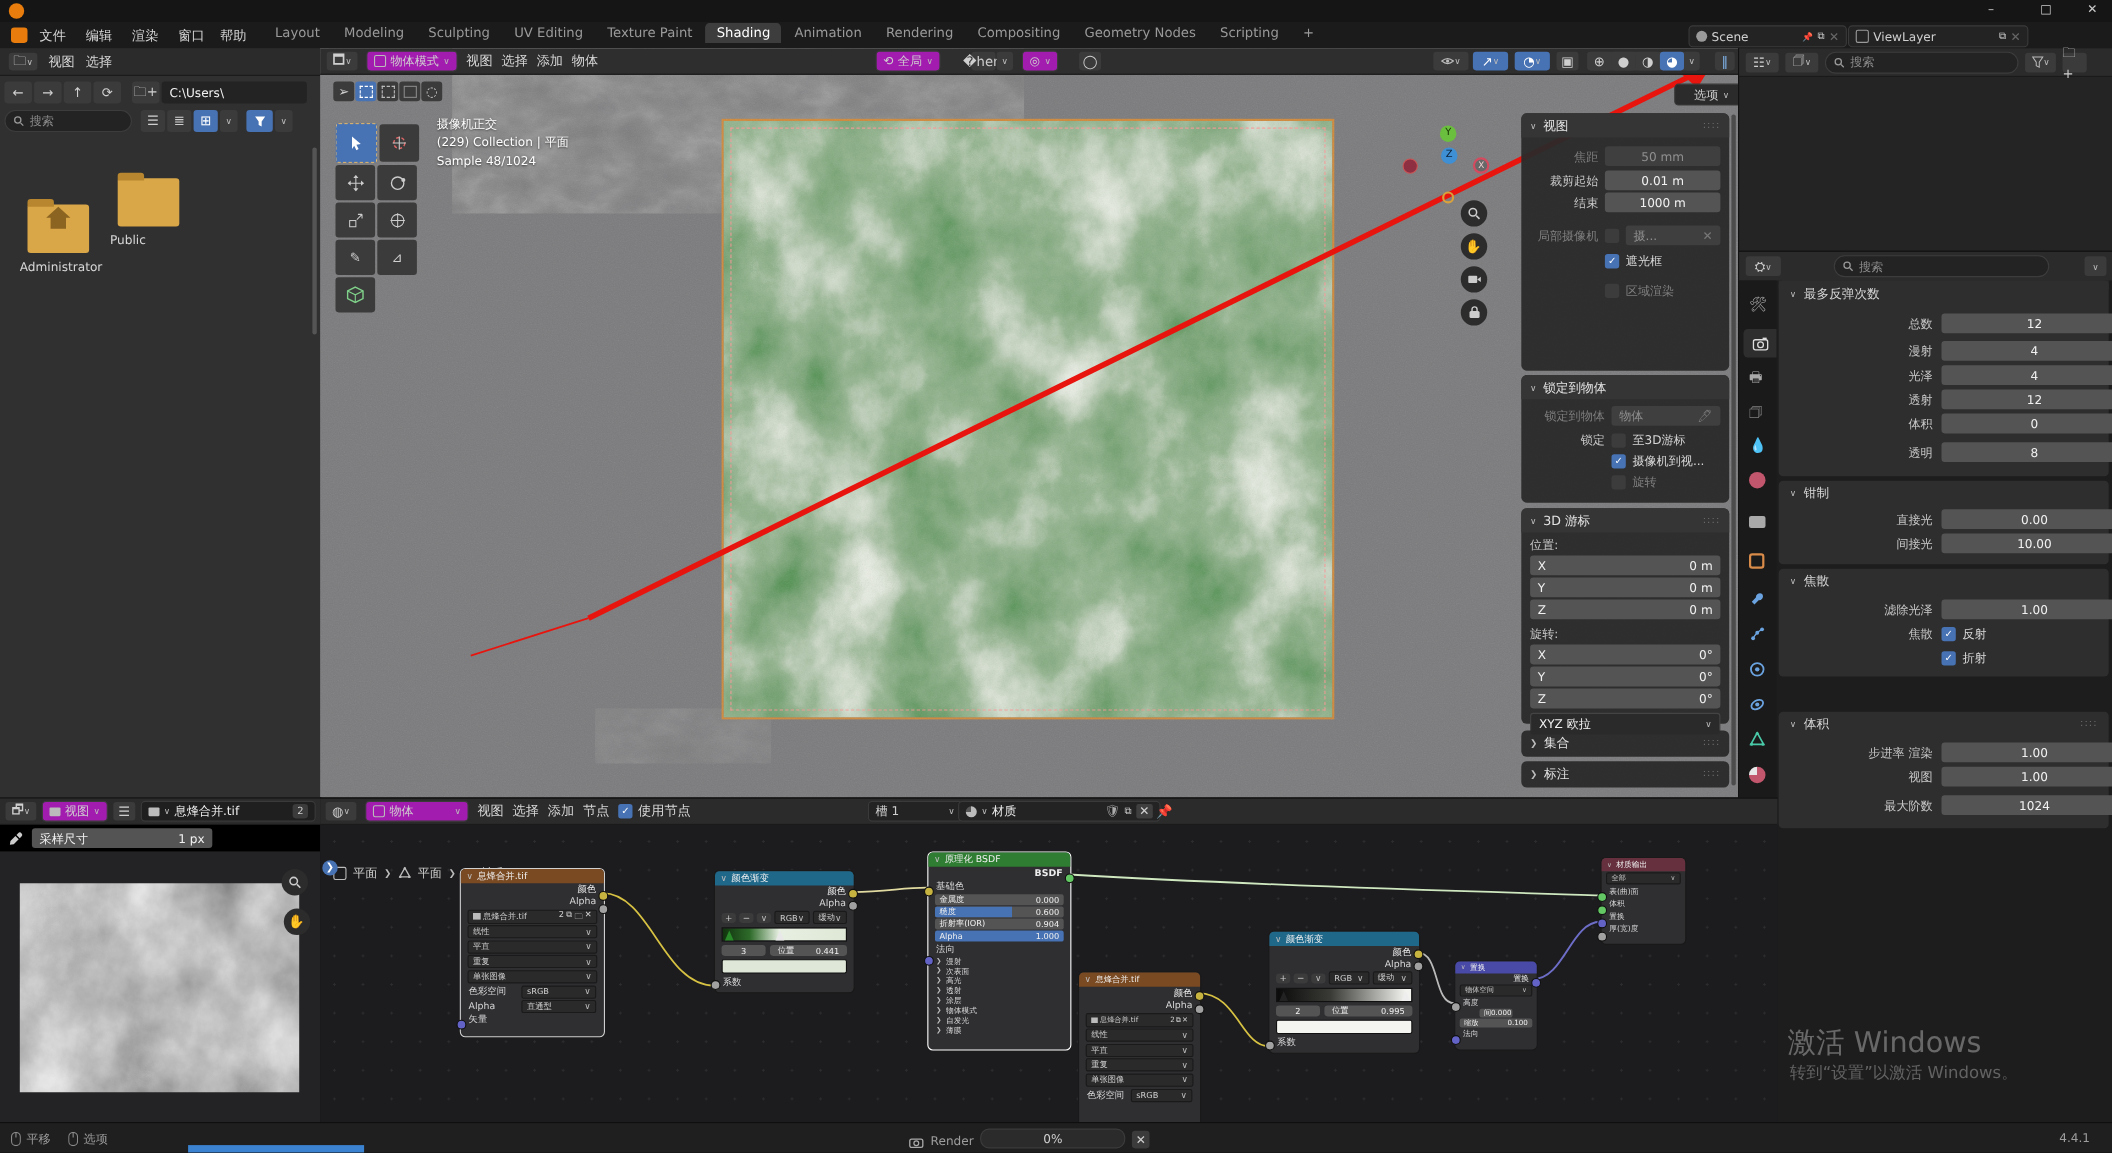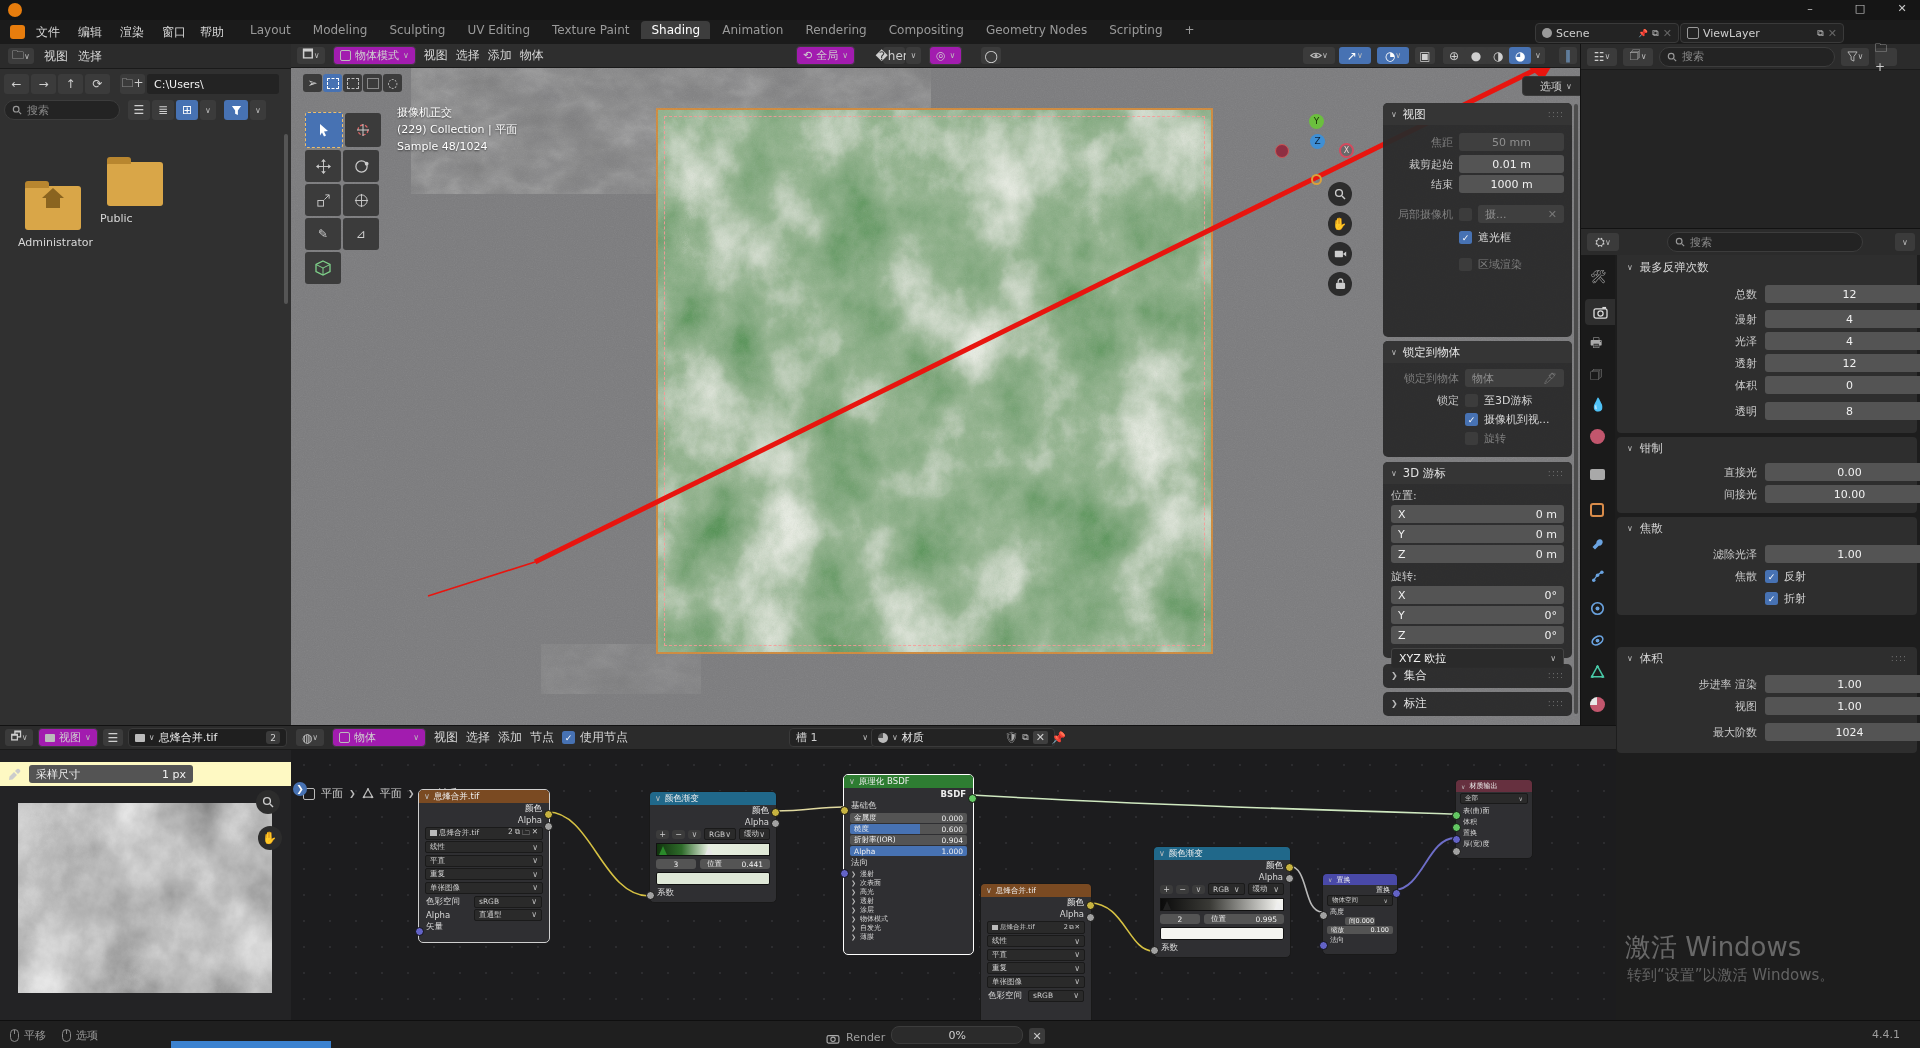--- a/index.html
+++ b/index.html
@@ -665,21 +665,21 @@
           <span class="caret">∨</span>
         </span>
     <span class="btn" style="width:20px;height:17px;">☰</span>
     <span class="chip" style="height:17px;background:#1f1f1f;flex:1;margin-right:4px;">
           <span style="width:10px;height:8px;background:#bbb;border-radius:1px;"></span>
           <span class="caret">∨</span>
           <span style="color:#eee;">息烽合并.tif</span>
           <span class="btn" style="width:14px;height:13px;font-size:9px;margin-left:auto;">2</span>
         </span>
   </div>
-  <div class="abs flex" style="left:0;top:24px;width:291px;height:24px;gap:8px;padding-left:8px;box-sizing:border-box;background:#fef9c3;margin-top:12px;">
+  <div class="abs flex" style="left:0;top:24px;width:291px;height:24px;gap:8px;padding-left:8px;box-sizing:border-box;background:#000000;">
     <svg width="13" height="13" viewBox="0 0 13 13">
           <path d="M11.5 1.5a2 2 0 0 0-3 0L7 3l3 3 1.5-1.5a2 2 0 0 0 0-3zM6 4 1.5 8.5 1 12l3.5-.5L9 7z" fill="#ccc"></path>
         </svg>
     <span class="val" style="width:150px;">
           <span>采样尺寸</span>
           <span>1 px</span>
         </span>
   </div>
   <svg class="abs" style="left:18px;top:77px;" width="254" height="190">
         <rect width="254" height="190" filter="url(#gray)"></rect>

